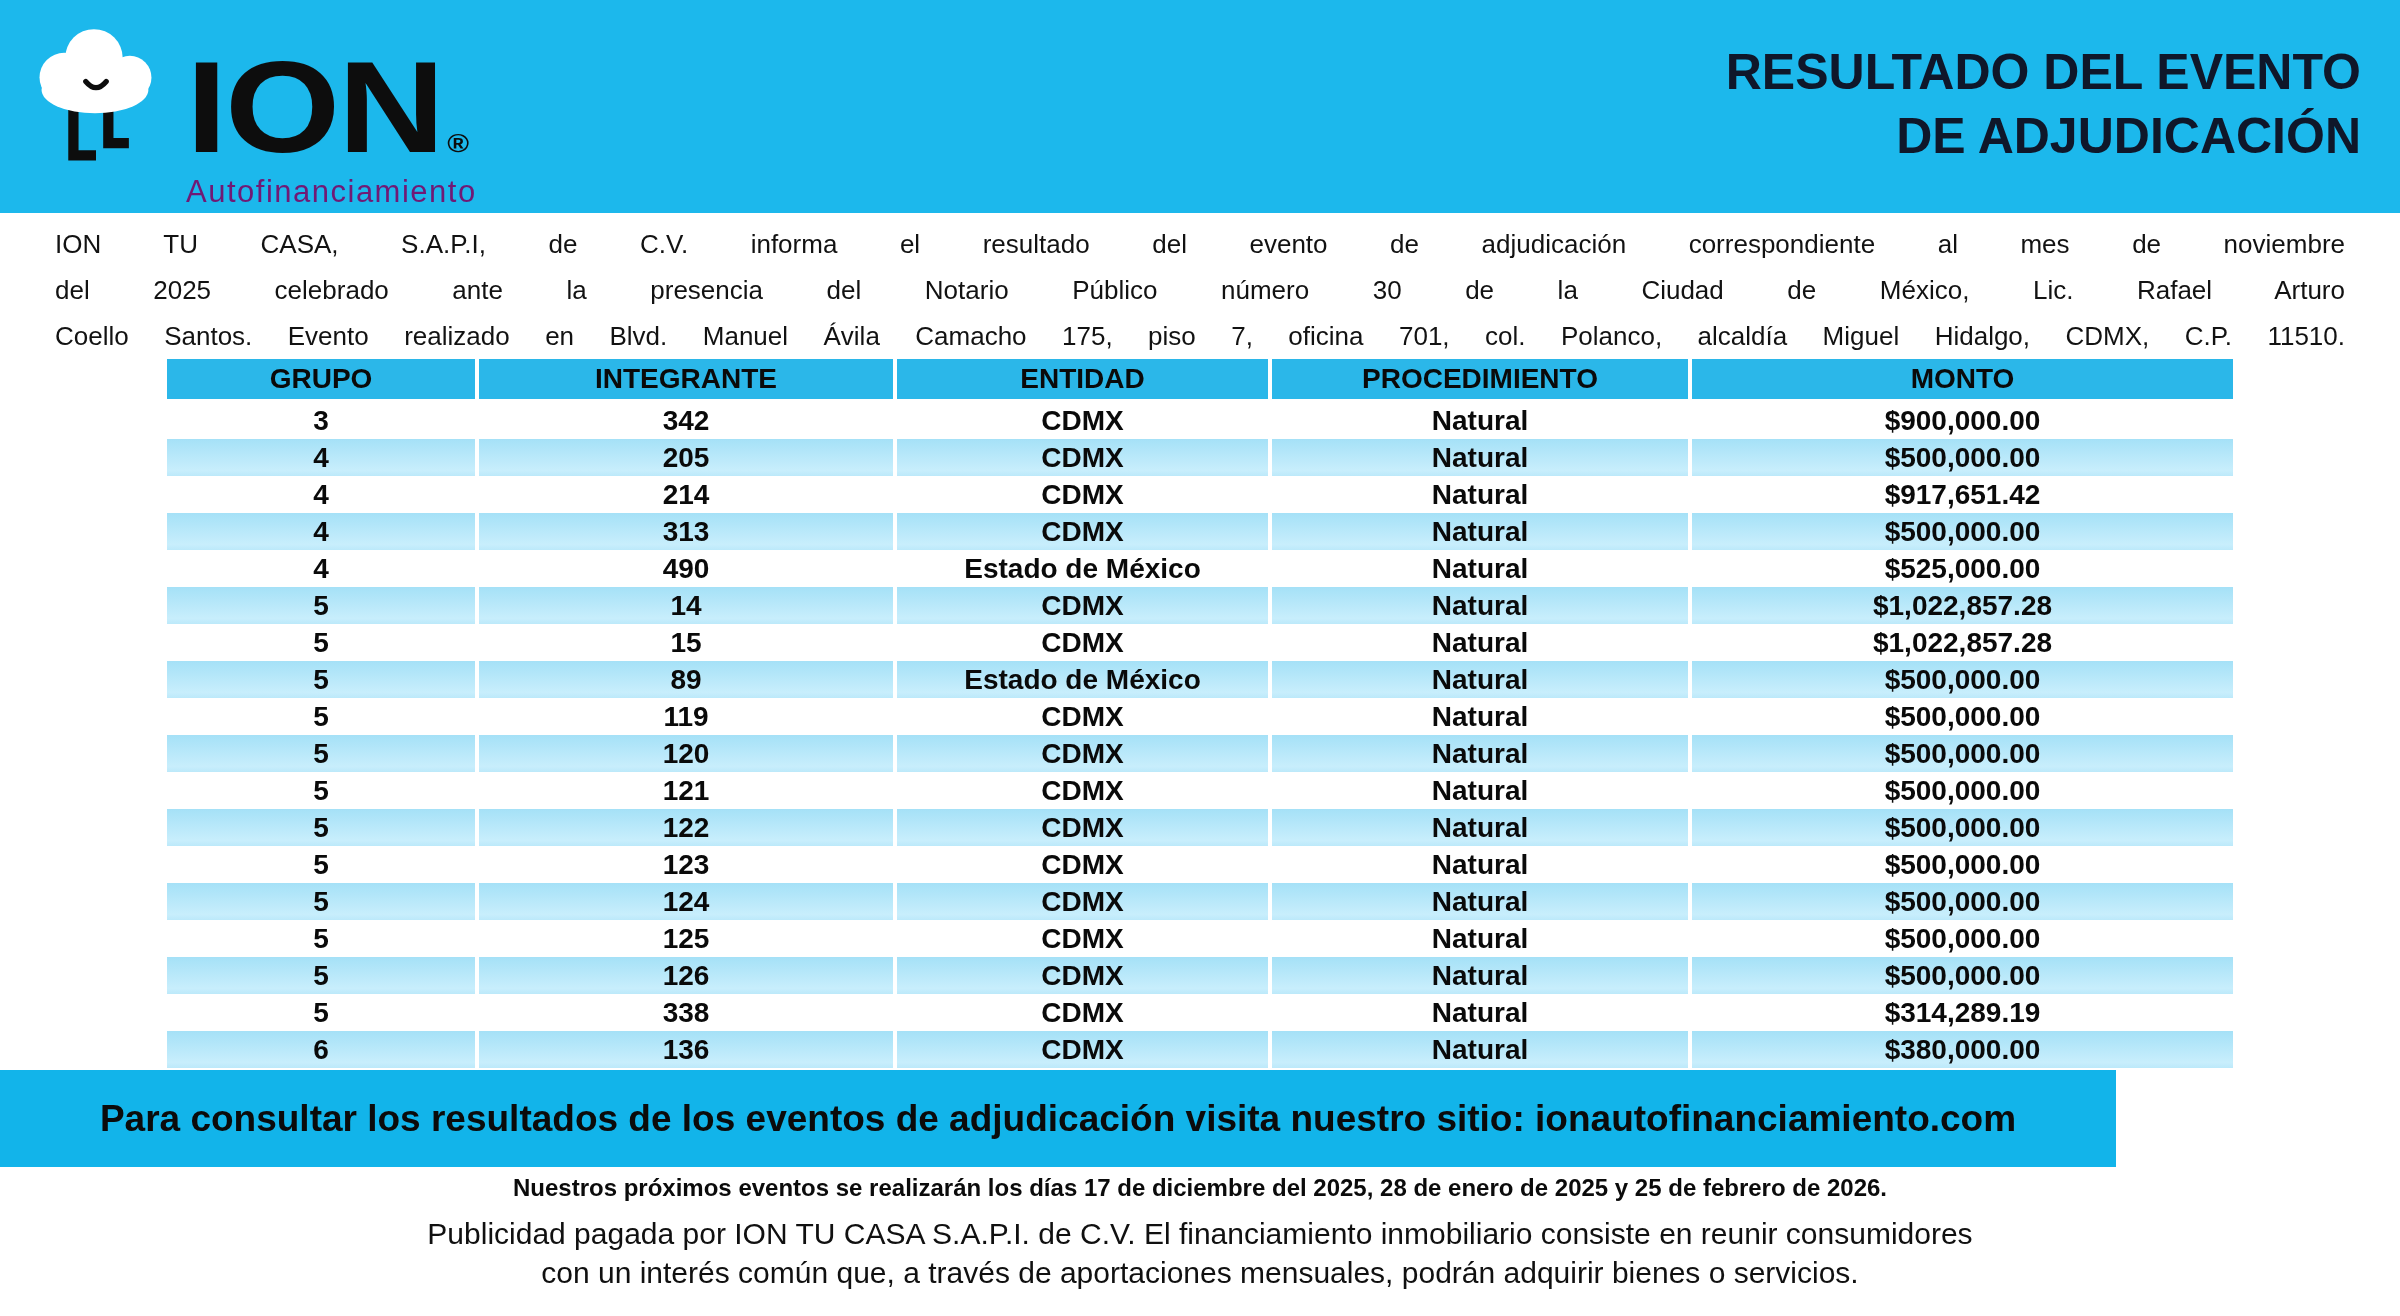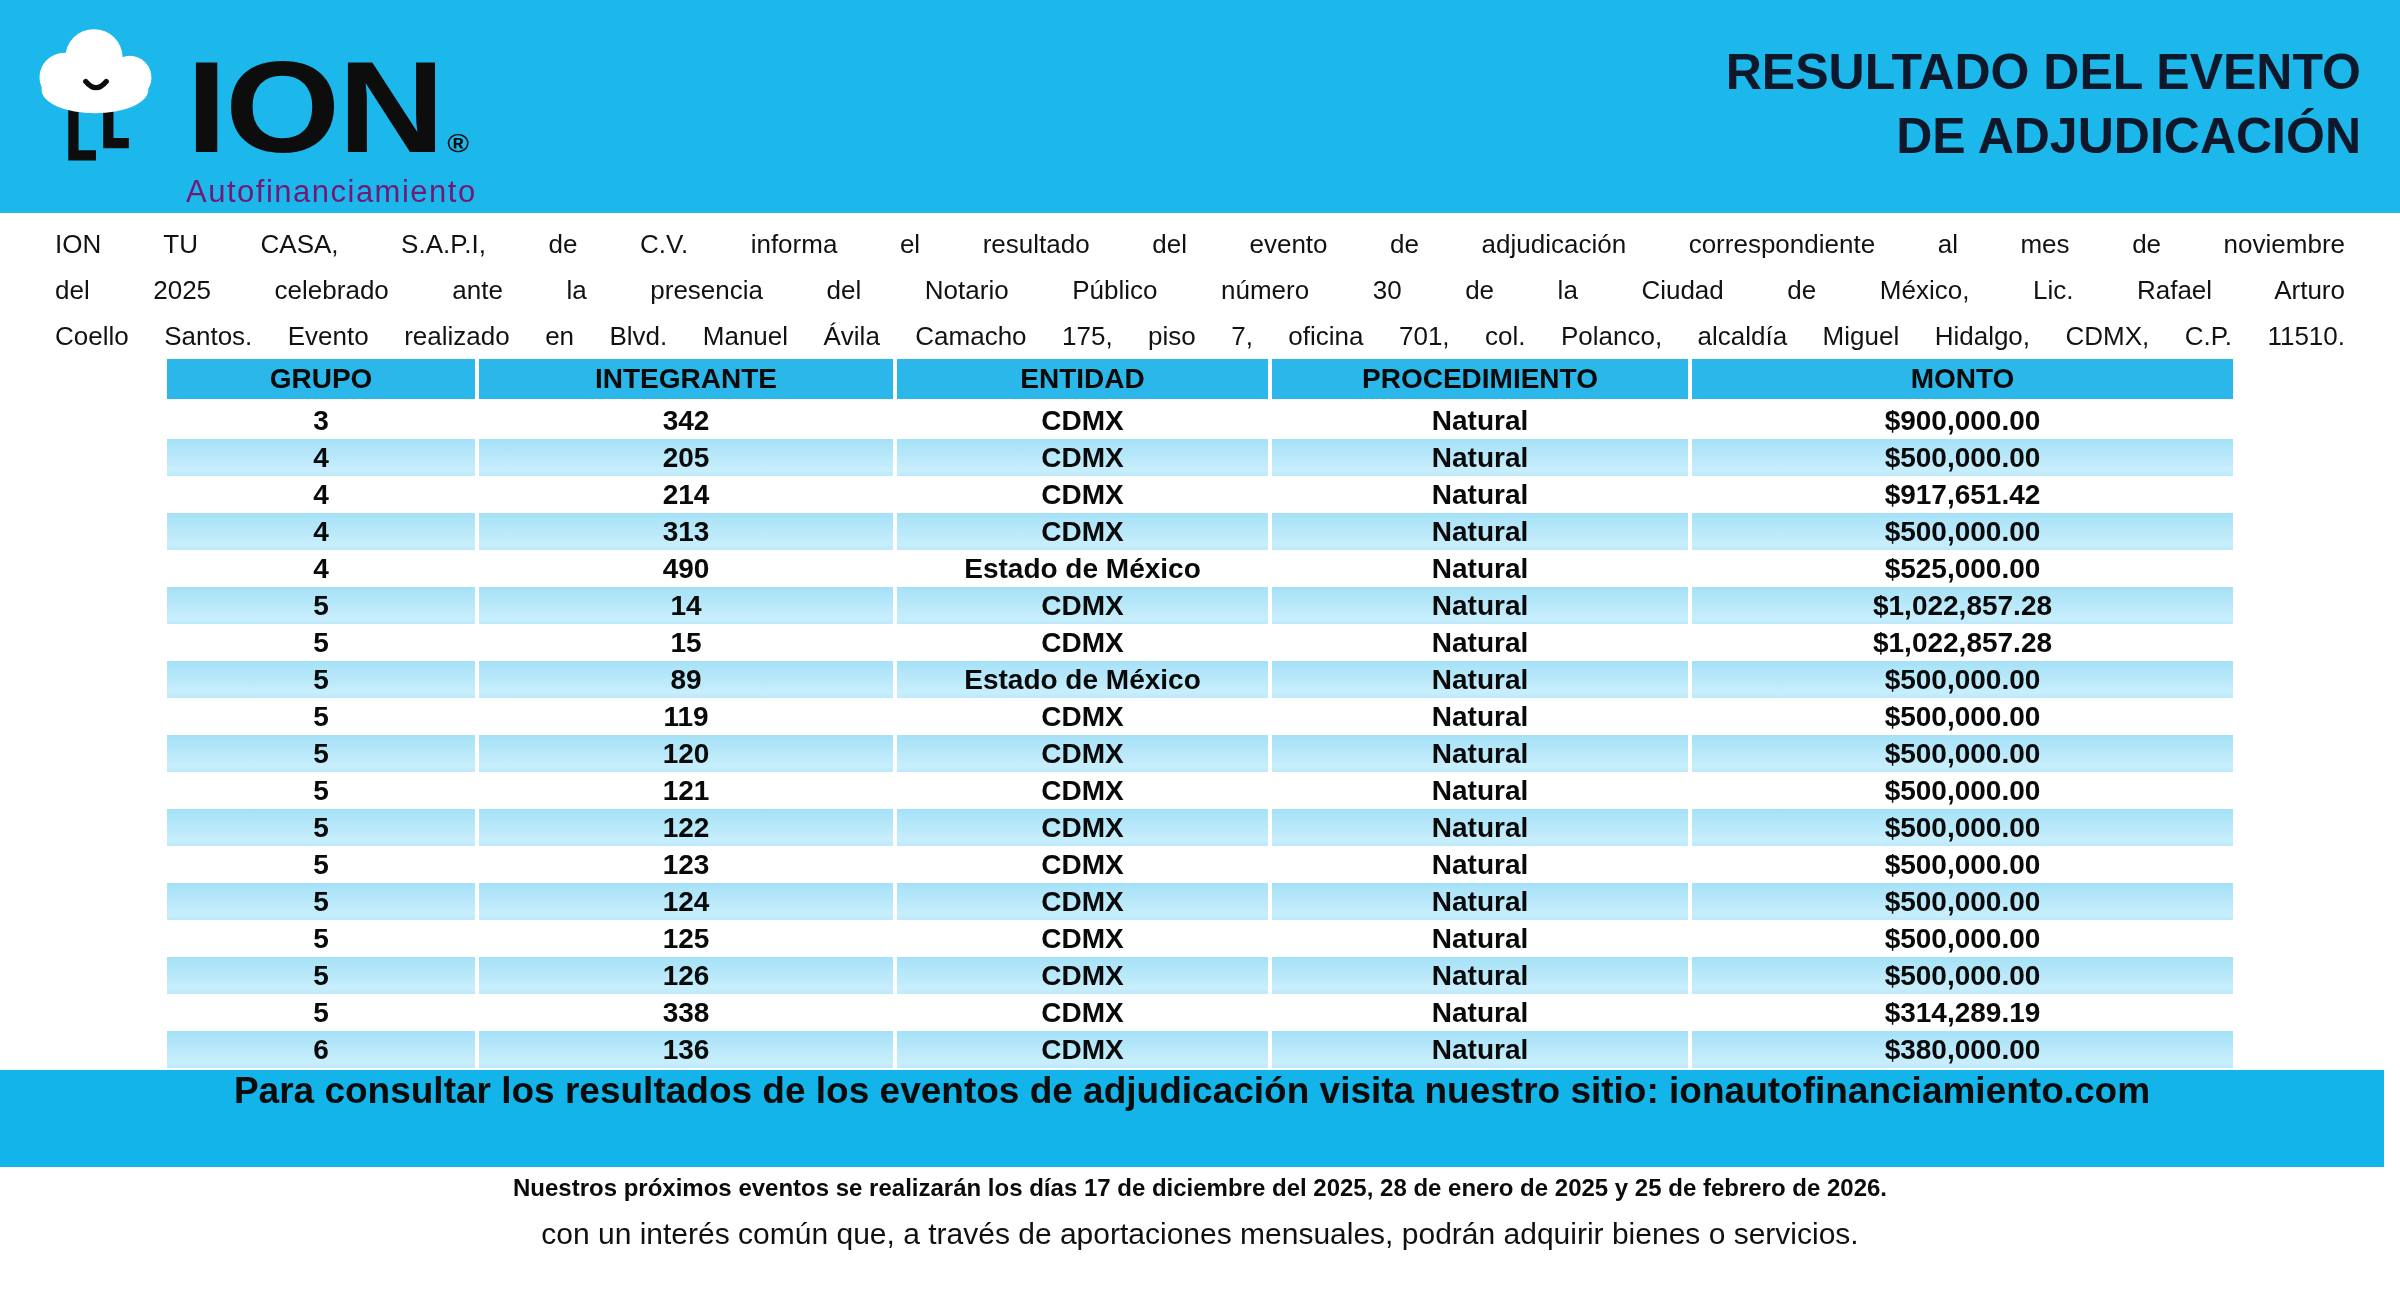--- a/index.html
+++ b/index.html
@@ -59,23 +59,23 @@
     height: 37px; padding: 0; text-align: center;
   }
   table.results th:not(:first-child),
   table.results td:not(:first-child) { border-left: 4px solid #ffffff; }
   table.results tbody tr:nth-child(even) {
     background: linear-gradient(180deg, #a5e1f7 0%, #c8eefc 85%, #bce9fa 100%);
   }
 
   
   .site-band {
-    margin-top: 2px; height: 97px; width: 2384px;
+    margin-top: 2px; height: 97px; width: 2116px;
     background: #12b4ea;
-    display: flex; align-items: flex-start; justify-content: center;
+    display: flex; align-items: center; justify-content: center;
     font-size: 37px; font-weight: 700; color: #0b0b0b;
   }
 
   
   .events {
     margin-top: 7px; text-align: center;
     font-size: 24px; font-weight: 700; color: #0b0b0b;
   }
   .disclaimer {
     margin-top: 12px; text-align: center;
@@ -264,16 +264,17 @@
         </tr>
       </tbody>
   </table>
 
   <div class="site-band">
     <span>Para consultar los resultados de los eventos de adjudicación visita nuestro sitio: ionautofinanciamiento.com</span>
   </div>
 
   <div class="events">Nuestros próximos eventos se realizarán los días 17 de diciembre del 2025, 28 de enero de 2025  y 25 de febrero de 2026.</div>
   <div class="disclaimer">
+    <div>Publicidad pagada por ION TU CASA S.A.P.I. de C.V. El financiamiento inmobiliario consiste en reunir consumidores</div>
     <div>con un interés común que, a través de aportaciones mensuales, podrán adquirir bienes o servicios.</div>
   </div>
 
 </div>
 
 </body></html>

